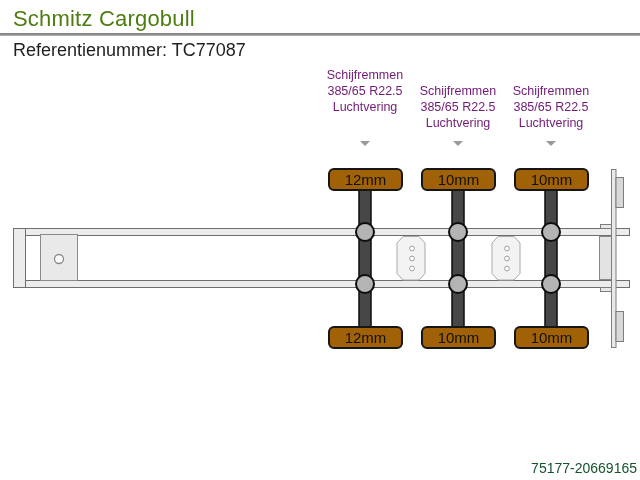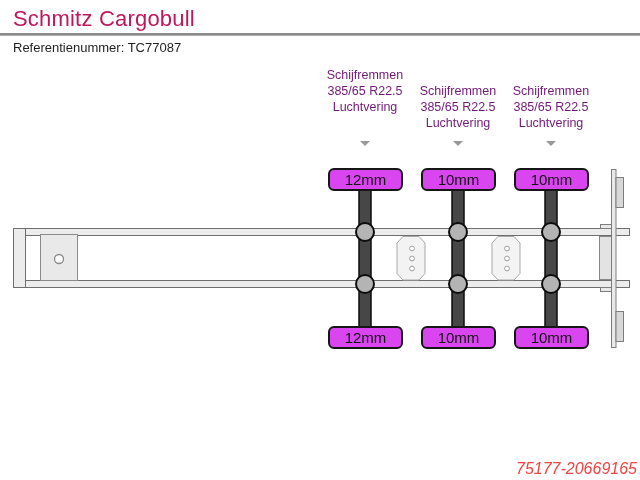--- a/index.html
+++ b/index.html
@@ -4,42 +4,42 @@
 <style>
   html,body{margin:0;padding:0;}
   body{
     width:640px;height:480px;position:relative;overflow:hidden;
     background:#ffffff;
     font-family:"Liberation Sans","DejaVu Sans",sans-serif;
     -webkit-font-smoothing:antialiased;
   }
   .abs{position:absolute;}
   #page-title{
-    left:13px;top:6px;font-size:22px;color:#be185d;letter-spacing:0.2px;white-space:nowrap;
+    left:13px;top:6px;font-size:22px;color:#4d7c0f;letter-spacing:0.2px;white-space:nowrap;
   }
   #header-divider{
     left:0;top:33px;width:640px;height:3px;
     background:linear-gradient(180deg,#848484 0%,#8e8e8e 55%,#bcbcbc 100%);
   }
   #reference-number{
-    left:13px;top:40px;font-size:13px;color:#1f1f1f;white-space:nowrap;
+    left:13px;top:40px;font-size:18px;color:#1f1f1f;white-space:nowrap;
   }
   .axle-col{
     width:120px;text-align:center;font-size:12.5px;line-height:16px;color:#701a75;white-space:nowrap;
   }
   .arrow-down{
     width:0;height:0;border-left:5px solid transparent;border-right:5px solid transparent;
     border-top:5.5px solid #999999;
   }
   .tread{
-    width:71px;height:19px;background:#d946ef;border:2px solid #161616;border-radius:6px;
+    width:71px;height:19px;background:#a16207;border:2px solid #161616;border-radius:6px;
     font-size:15px;line-height:19px;text-align:center;color:#111;z-index:3;
   }
   #listing-id{
-    right:3px;top:460px;font-size:16px;color:#ef4444;white-space:nowrap;font-style:italic;
+    right:3px;top:460px;font-size:14px;color:#14532d;white-space:nowrap;
   }
   svg{position:absolute;left:0;top:0;z-index:1;}
   .txt{z-index:2;}
 </style>
 </head>
 <body>
 
 <div class="abs txt" id="page-title">Schmitz Cargobull</div>
 <div class="abs" id="header-divider"></div>
 <div class="abs txt" id="reference-number">Referentienummer: TC77087</div>

